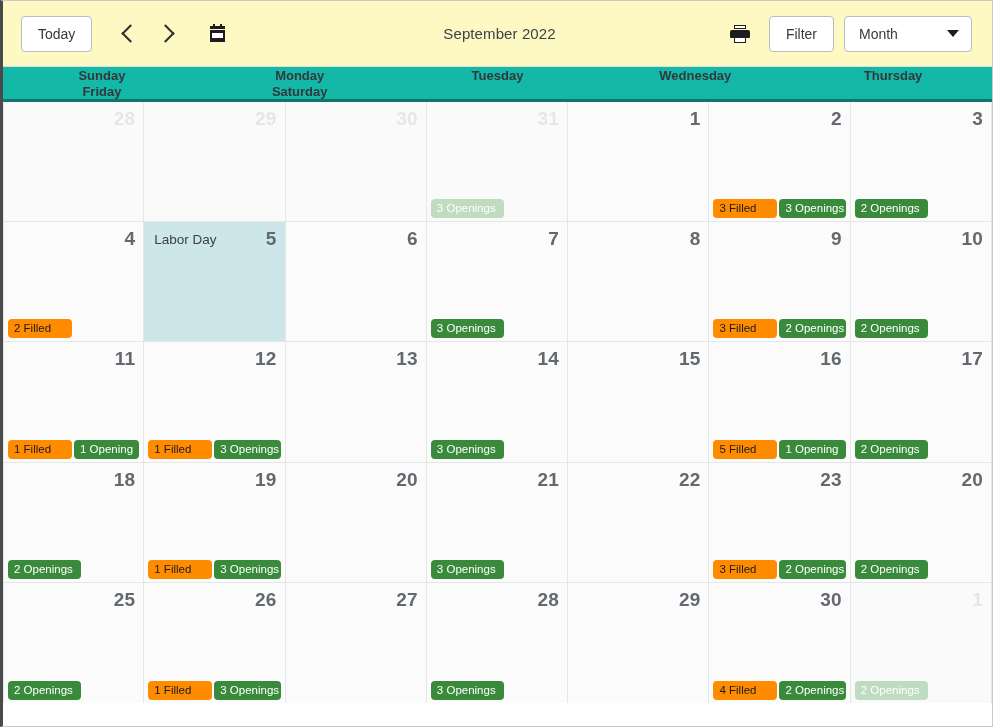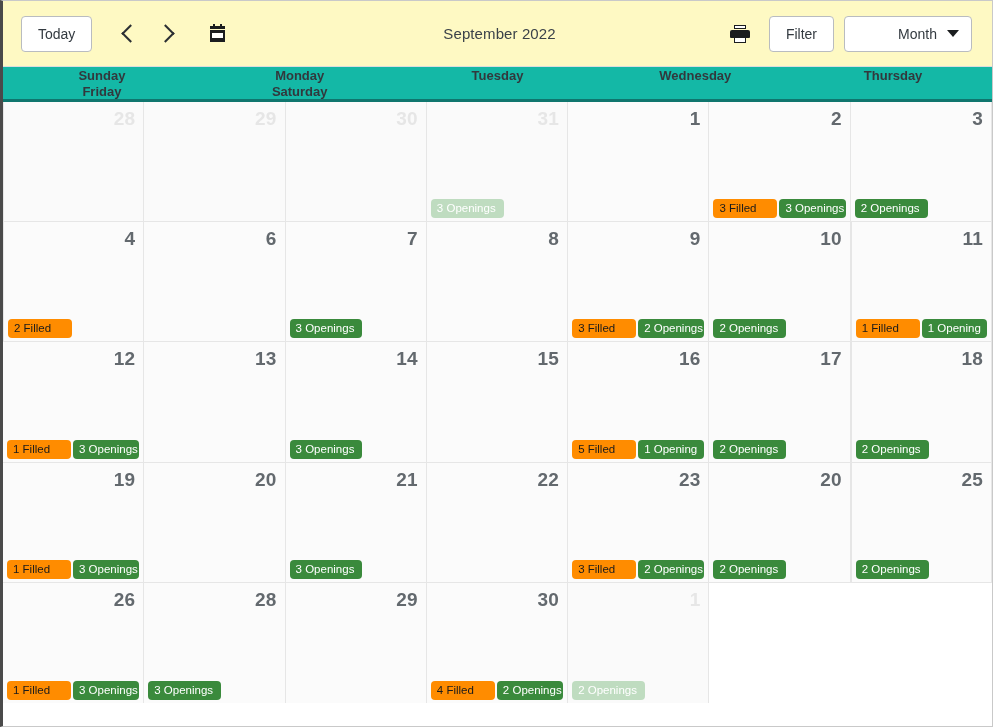--- a/index.html
+++ b/index.html
@@ -142,21 +142,21 @@
     width: 128px;
     padding: 9px 12px 9px 14px;
   }
   .caret {
     width: 0; height: 0;
     border-left: 6px solid transparent;
     border-right: 6px solid transparent;
     border-top: 7px solid #1b1d1f;
     margin-left: 8px;
   }
-  .month-label { flex: 1; text-align: right; padding-right: 2px; }
+  .month-label { flex: 1; text-align: left; padding-right: 2px; }
 
   
   .dow-row {
     display: grid;
     grid-template-columns: repeat(5, 1fr);
     height: 32px;
     background: #14b8a6;
     border-bottom: 3px solid #0f766e;
   }
   .dow {
@@ -339,20 +339,24 @@
         <div class="badges">
           <div class="badge openings">2 Openings</div>
         </div>
       </div>
       <div class="cell col0">
         <div class="daynum">4</div>
         <div class="badges">
           <div class="badge filled">2 Filled</div>
         </div>
       </div>
+      <div class="cell highlight">
+        <div class="holiday">Labor Day</div>
+        <div class="daynum">5</div>
+      </div>
       <div class="cell">
         <div class="daynum">6</div>
       </div>
       <div class="cell">
         <div class="daynum">7</div>
         <div class="badges">
           <div class="badge openings">3 Openings</div>
         </div>
       </div>
       <div class="cell">
@@ -455,20 +459,23 @@
         </div>
       </div>
       <div class="cell">
         <div class="daynum">26</div>
         <div class="badges">
           <div class="badge filled">1 Filled</div>
           <div class="badge openings">3 Openings</div>
         </div>
       </div>
       <div class="cell">
+        <div class="daynum">27</div>
+      </div>
+      <div class="cell">
         <div class="daynum">28</div>
         <div class="badges">
           <div class="badge openings">3 Openings</div>
         </div>
       </div>
       <div class="cell">
         <div class="daynum">29</div>
       </div>
       <div class="cell">
         <div class="daynum">30</div>

